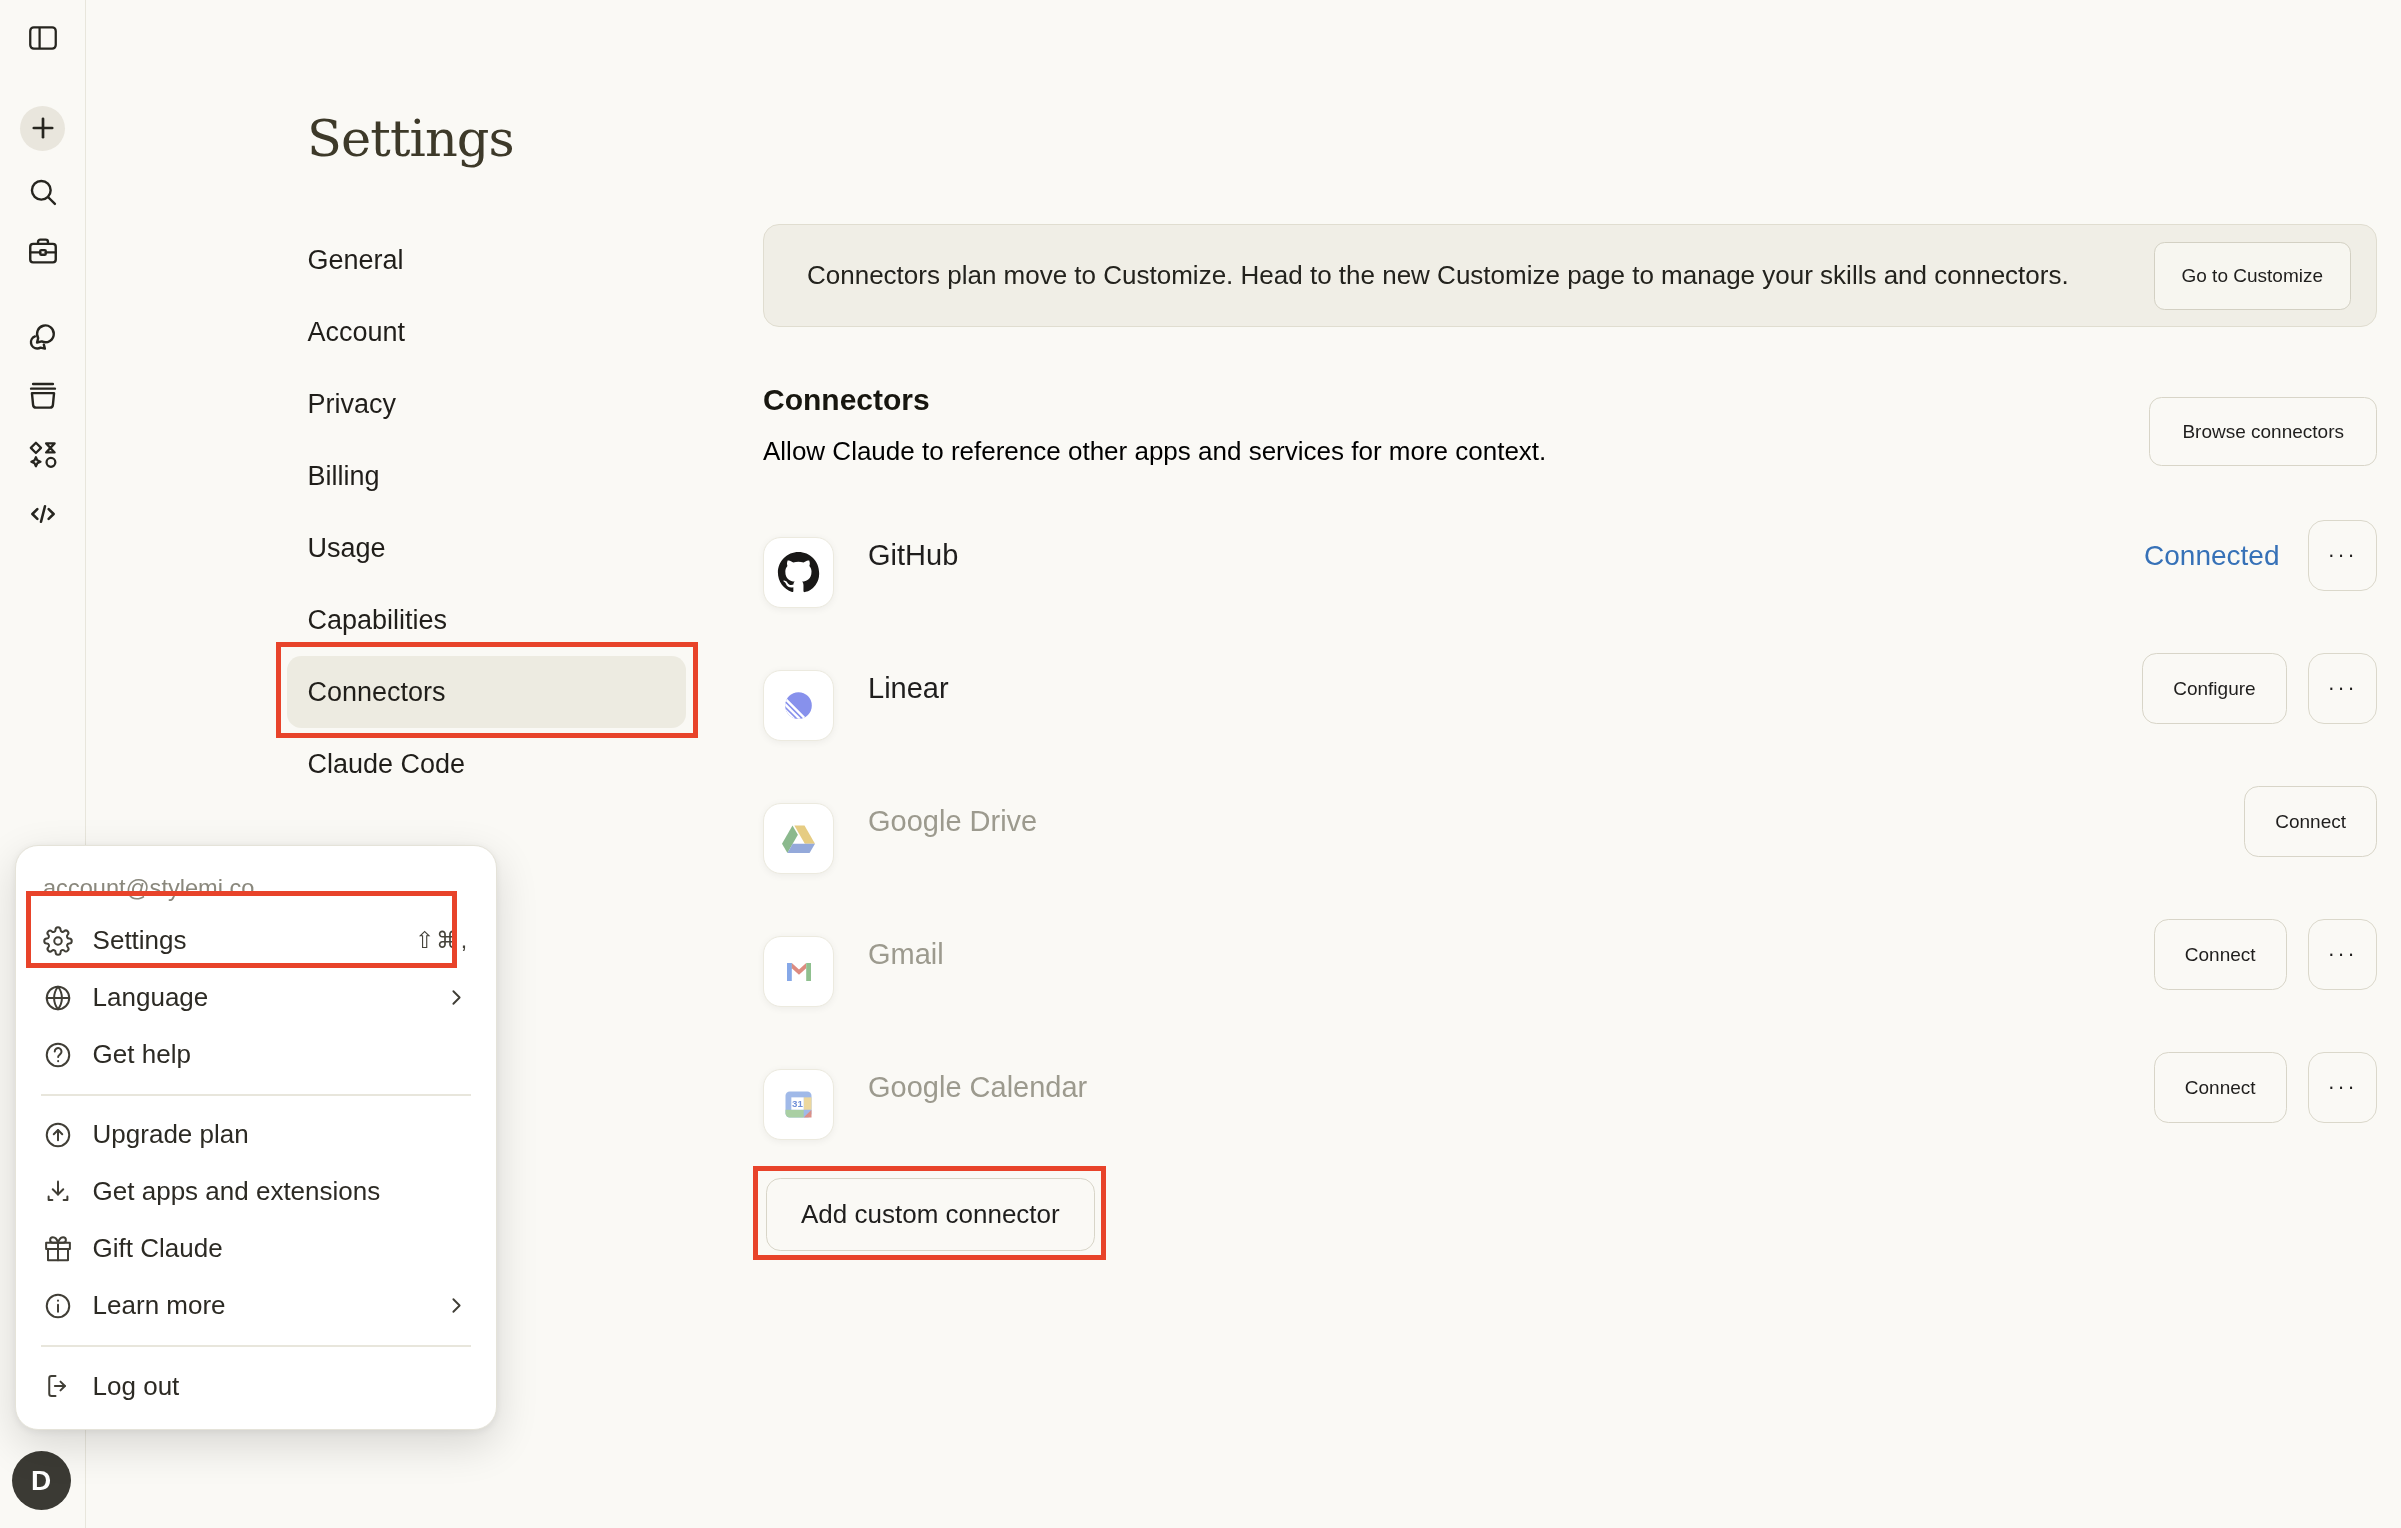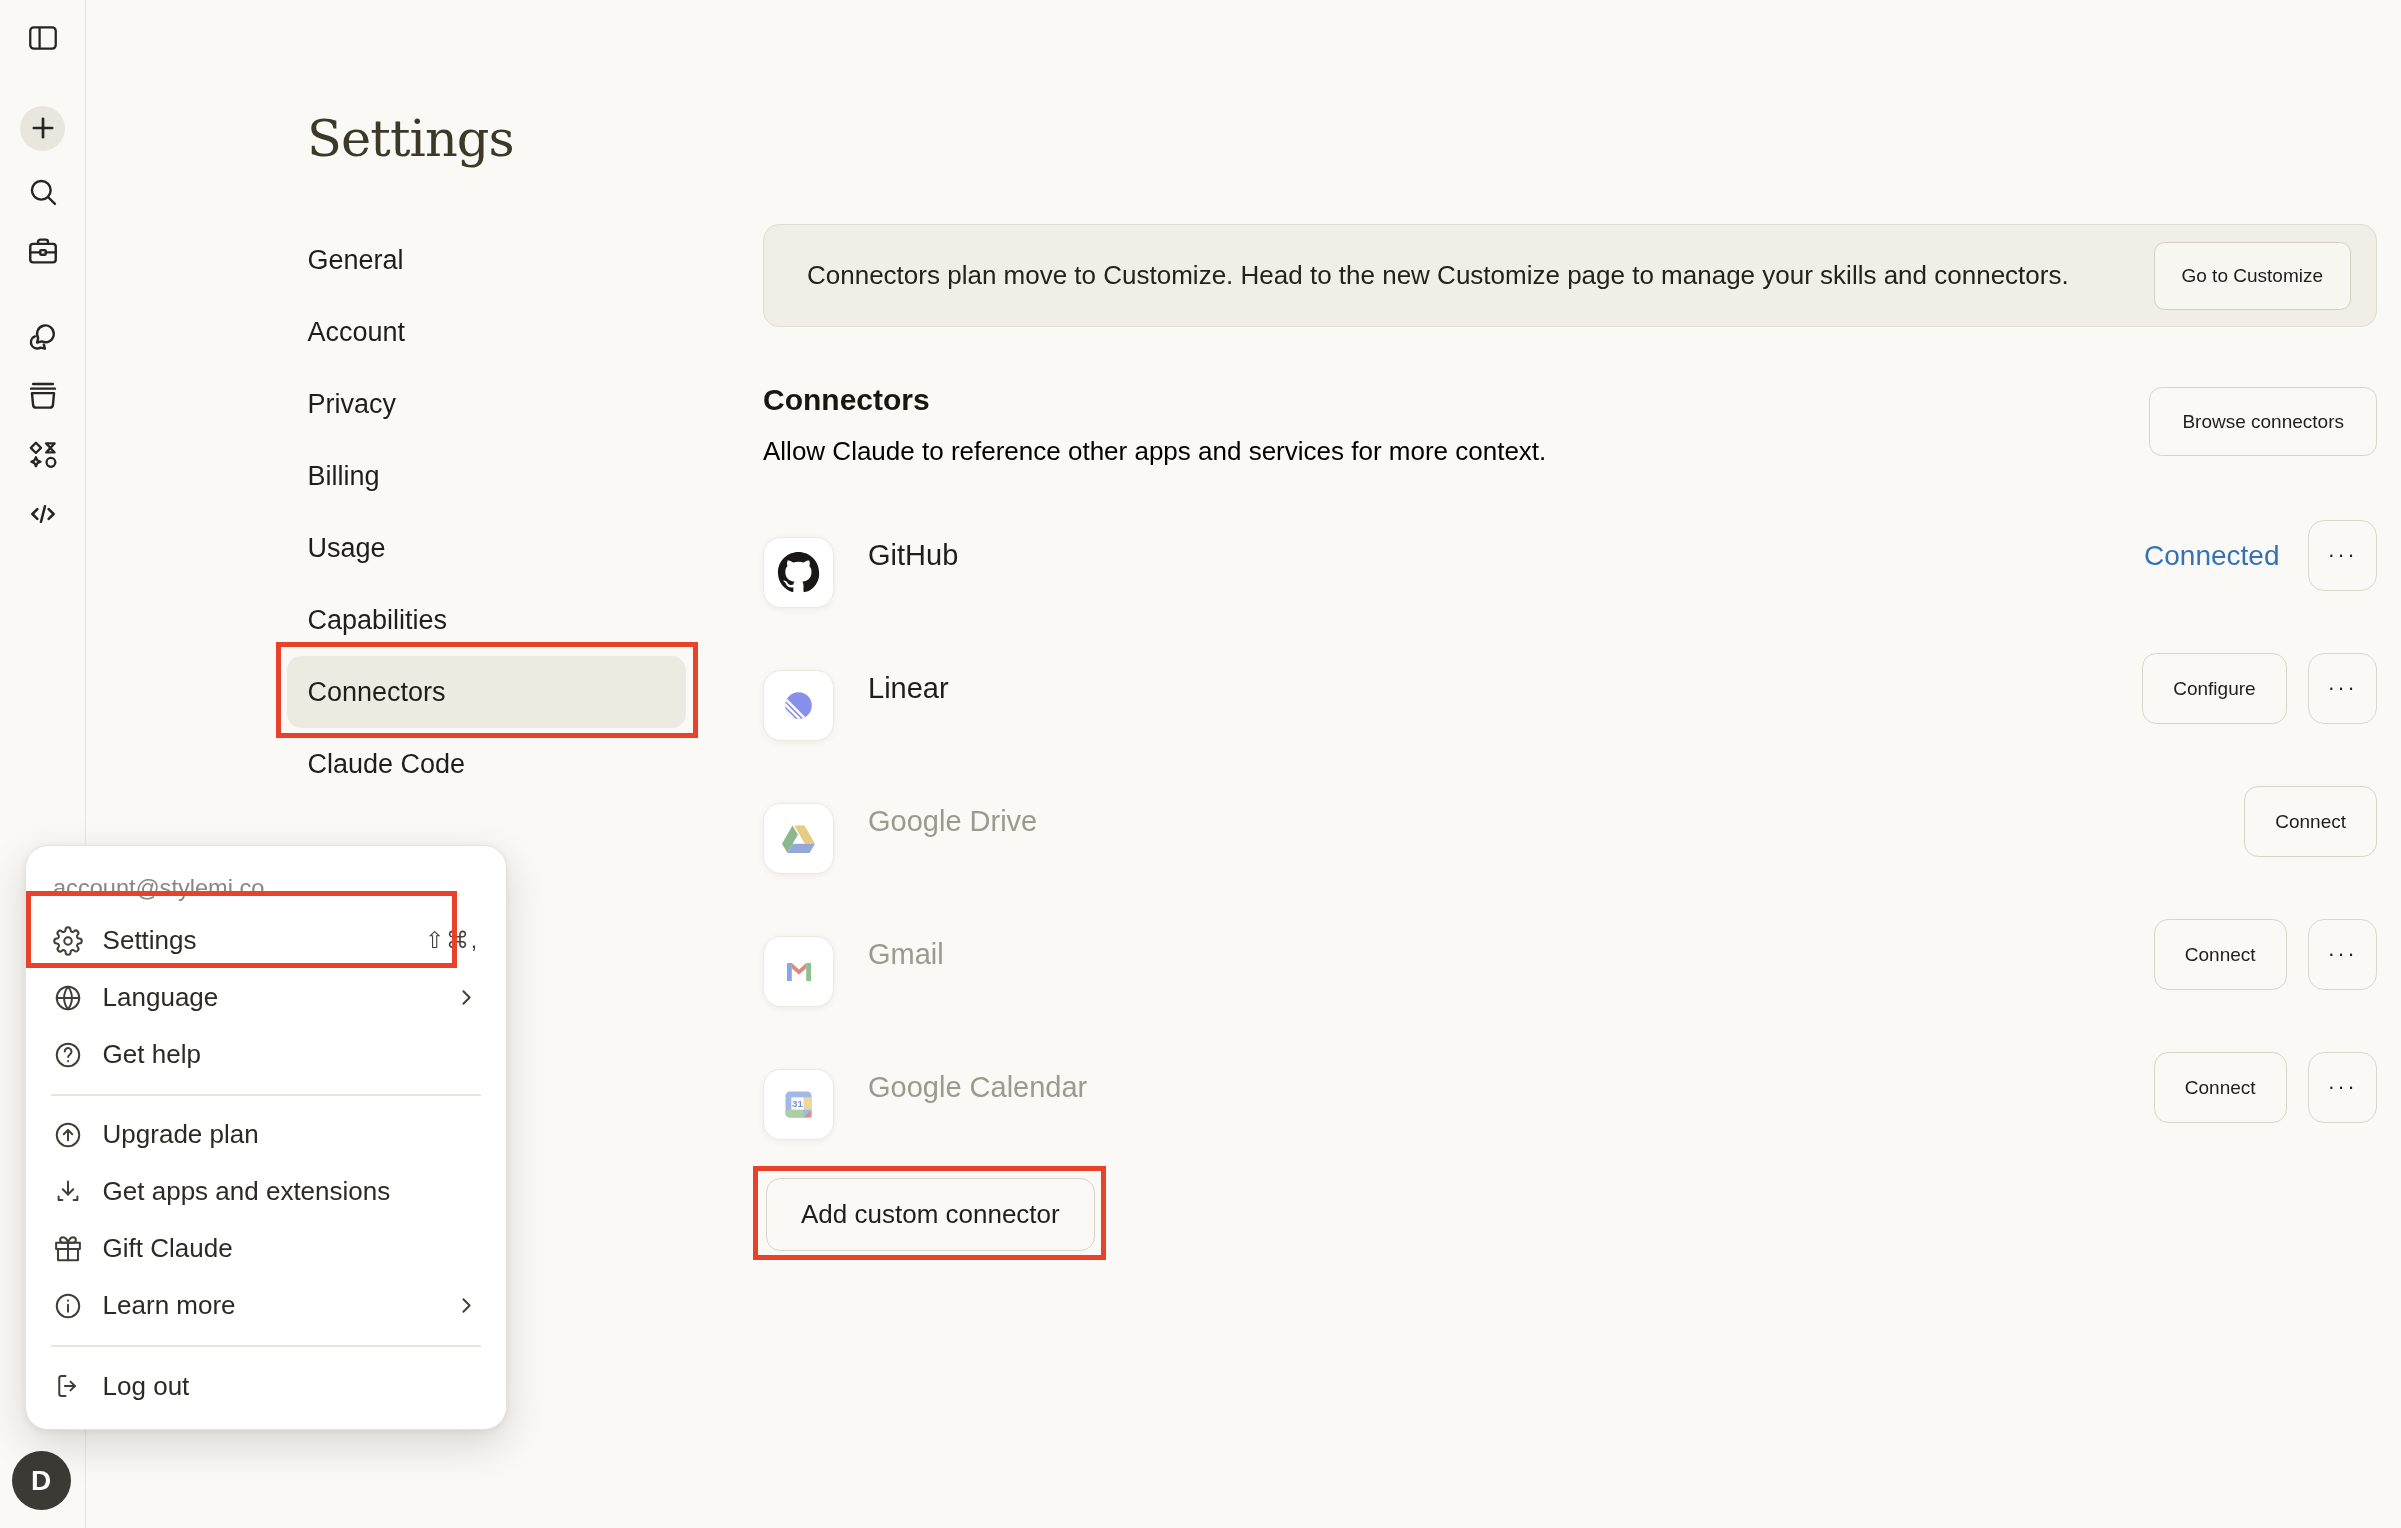--- a/index.html
+++ b/index.html
@@ -51,21 +51,21 @@
   .btn {
     display:inline-flex; align-items:center; justify-content:center;
     border:1.8px solid #d8d5c8; border-radius:12.5px; background:transparent;
     font-size:19px; font-weight:500; color:#1f1e1d; cursor:pointer;
     font-family:"Liberation Sans", sans-serif;
   }
   .banner .btn { background:#f7f6f0; height:68px; padding:0 27px; border-radius:10.7px; border-color:#d3d0c3; }
   .sec-head { position:absolute; left:763px; top:383px; width:1614px; display:flex; justify-content:space-between; }
   .sec-title { font-size:30px; font-weight:700; color:#17160f; }
   .sec-sub { margin-top:19px; font-size:26px; color:#000000; }
-  .sec-head .btn { height:69px; padding:8px 32px; align-self:flex-start; margin-top:4px; }
+  .sec-head .btn { height:69px; padding:8px 32px; align-self:flex-start; margin-top:14px; }
   .rows { position:absolute; left:763px; top:489px; width:1614px; }
   .crow { height:133px; display:flex; align-items:center; }
   .cicon {
     width:71px; height:71px; border-radius:18px; background:#ffffff;
     border:0.9px solid #eceadf; box-shadow:0 1.8px 7.1px rgba(0,0,0,.05);
     display:grid; place-items:center; flex:0 0 auto;margin-top:34px;
   }
   .clabel { margin-left:34px; font-size:29px; color:#1f1e1d; }
   .clabel.dim { color:#9c9a8e; }
   .spacer { flex:1; }
@@ -73,21 +73,21 @@
   .row-btn { height:71px; padding:0 30px; border-radius:14.3px; }
   .dots-btn {
     width:69px; height:71px; border-radius:16px; border:1.8px solid #dbd8cb;
     display:grid; place-items:center; cursor:pointer; background:transparent;
     font-size:21.4px; letter-spacing:2.7px; color:#1f1e1d; line-height:1;
   }
   .row-btn + .dots-btn, .row-btn-slot { margin-left:21.4px; }
   .add-btn { position:absolute; left:766px; top:1178px; height:73px; padding:0 34px; border-radius:14.3px; font-size:26px; }
   
   .popup {
-    position:absolute; left:25px; top:845px; width:482px; z-index:10;
+    position:absolute; left:15px; top:845px; width:482px; z-index:10;
     background:#ffffff; border:0.9px solid #e5e3d9; border-radius:23px;
     box-shadow:0 14.3px 43px rgba(0,0,0,.14), 0 1.8px 7.1px rgba(0,0,0,.06);
     padding:12.5px 0 14.3px;
   }
   .popup-email { padding:16px 27px 10.7px; font-size:23.6px; color:#8a887d; }
   .mitem {
     height:57px; display:flex; align-items:center; gap:19.6px;
     padding:0 27px; font-size:26px; color:#2c2a24; cursor:pointer;
   }
   .mitem .mi { width:30px; height:30px; display:grid; place-items:center; color:#403e36; flex:0 0 auto; }

